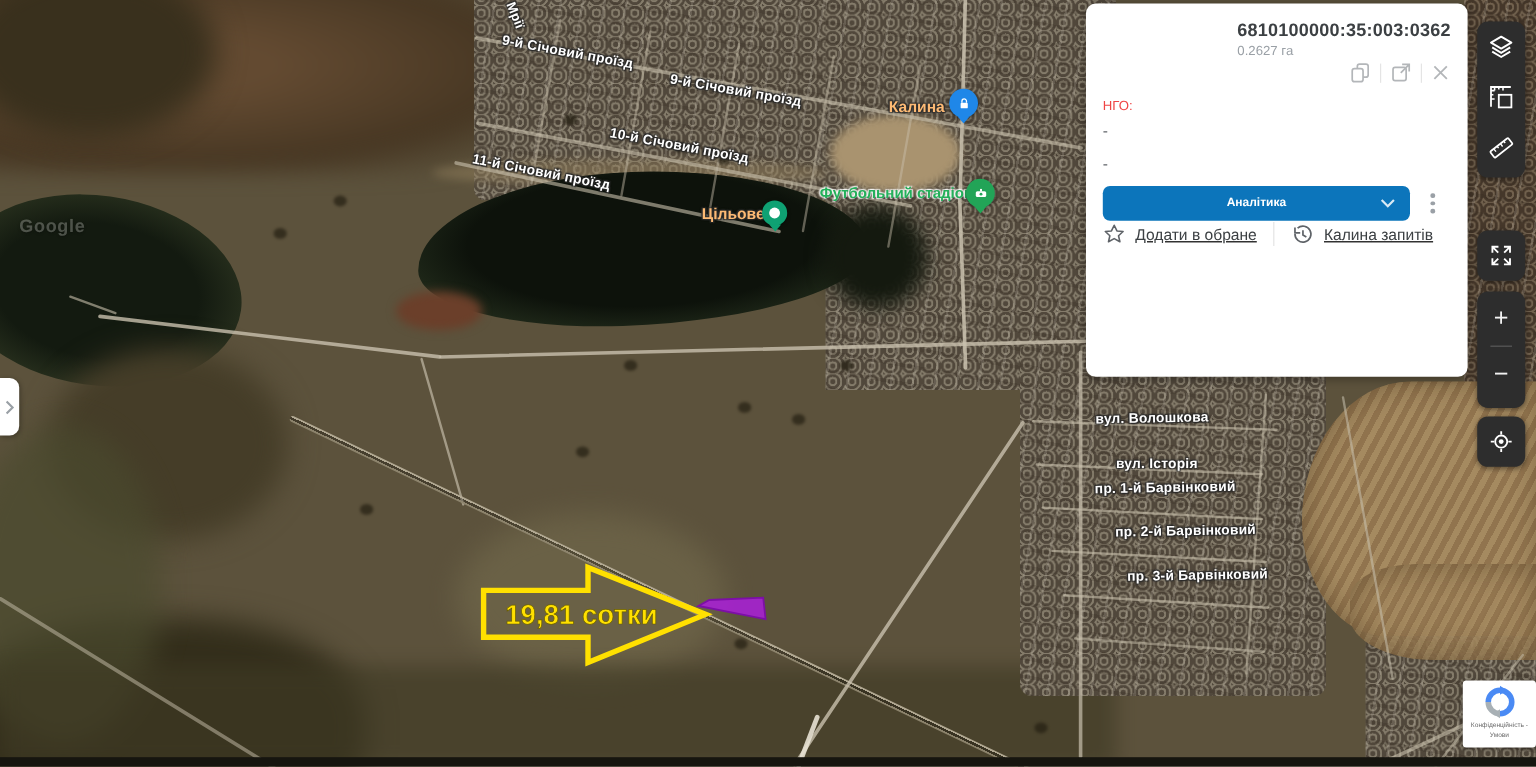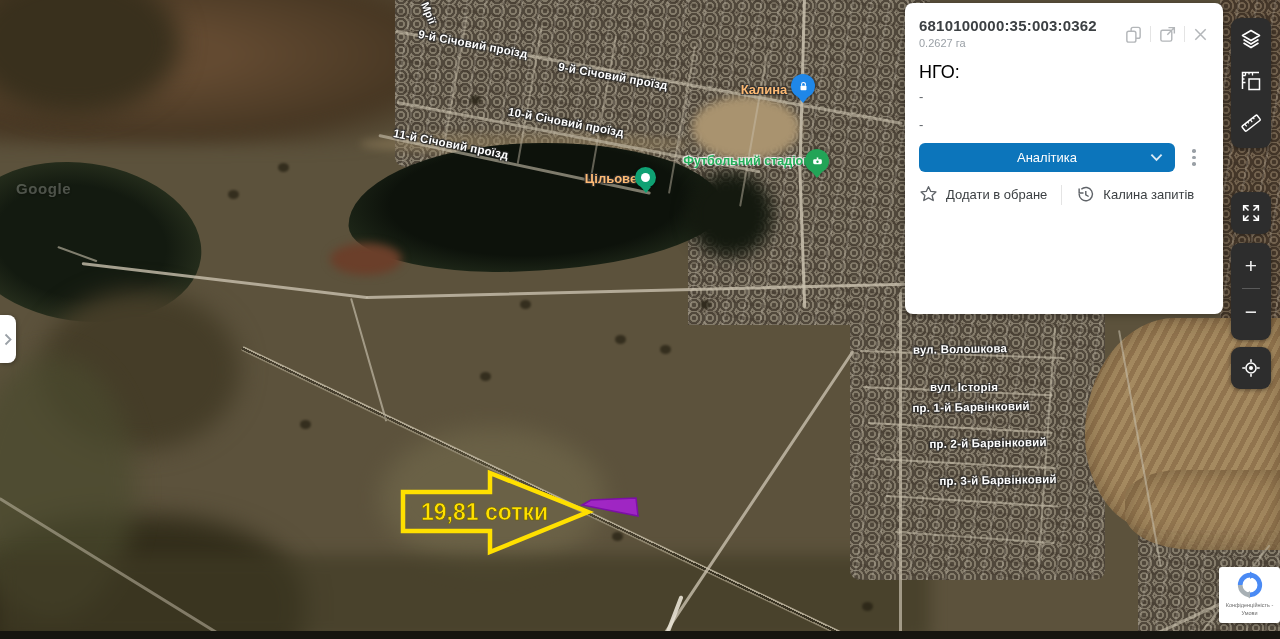--- a/index.html
+++ b/index.html
@@ -46,37 +46,37 @@
   .pin.green-dot { background:#0fa173; width:21px; height:21px; } .pin.green-dot::after { border-top:6px solid #0fa173; }
   .pin.green-dot .dot { width:9px; height:9px; background:#fff; border-radius:50%; }
   .pin.green-st { background:#22a457; width:24px; height:24px; } .pin.green-st::after { border-top:6px solid #22a457; }
 
   .watermark { position:absolute; left:16px; top:180px; font-size:15px; font-weight:700; letter-spacing:.6px;
     color:rgba(225,230,220,.30); text-shadow:0 1px 2px rgba(0,0,0,.35); pointer-events:none; }
 
   
   .info-panel { position:absolute; left:905px; top:3px; width:318px; height:311px; background:#fff;
     border-radius:8px; box-shadow:0 1px 8px rgba(0,0,0,.35); padding:14px 14px 0 14px; z-index:30; }
-  .panel-head { display:flex; justify-content:space-between; align-items:center; }
+  .panel-head { display:flex; justify-content:space-between; align-items:flex-end;flex-direction:column; }
   .panel-title { font-size:15px; font-weight:700; color:#3c4043; letter-spacing:.2px; }
   .panel-area { font-size:11px; color:#9aa0a6; margin-top:3px; }
   .head-icons { display:flex; align-items:center; gap:7px; margin-top:2px; }
   .head-icons .sep { width:1px; height:16px; background:#e4e4e4; }
   .icon-btn { background:none; border:none; cursor:pointer; padding:0; display:flex; }
   .field { margin-top:13px; }
-  .field .lbl { font-size:18px; color:#000000; }
+  .field .lbl { font-size:11px; color:#ef4444; }
   .field .val { font-size:13px; color:#5f6368; margin-top:6px; }
   .field .val.dark { color:#3c4043; font-size:13.5px; line-height:1.45; margin-top:4px; }
   .analytics-row { display:flex; align-items:center; margin-top:11px; }
   .analytics-btn { flex:0 0 256px; height:29px; background:#0c75bb; border:none; border-radius:6px; color:#fff;
-    font-weight:400; font-size:13px; cursor:pointer; position:relative; display:flex; align-items:center; justify-content:center; font-family:inherit; }
+    font-weight:700; font-size:10px; cursor:pointer; position:relative; display:flex; align-items:center; justify-content:center; font-family:inherit; }
   .analytics-btn svg { position:absolute; right:12px; top:10px; }
   .kebab { margin-left:14px; display:flex; flex-direction:column; gap:3px; cursor:pointer; padding:3px; }
   .kebab i { width:3.5px; height:3.5px; border-radius:50%; background:#9aa0a6; }
-  .panel-actions { display:flex; align-items:flex-start; margin-top:13px; }
+  .panel-actions { display:flex; align-items:center; margin-top:1px;text-decoration:underline; }
   .action-item { display:flex; align-items:center; gap:8px; font-size:13px; color:#3c4043; cursor:pointer; }
   .panel-actions .sep { width:1px; height:20px; background:#e4e4e4; margin:0 14px; }
 
   
   .toolbar { position:absolute; right:9px; top:0; z-index:30; }
   .tool-group { position:absolute; right:0; width:40px; background:#2d2d2d; border-radius:9px;
     display:flex; flex-direction:column; align-items:center; box-shadow:0 1px 4px rgba(0,0,0,.4); }
   .tool-btn { width:40px; height:42px; display:flex; align-items:center; justify-content:center; cursor:pointer; background:none; border:none; }
   .zoom-glyph { color:#f2f2f2; font-size:21px; font-weight:400; line-height:1; }
   .zoom-div { width:18px; height:1px; background:#5a5a5a; }

